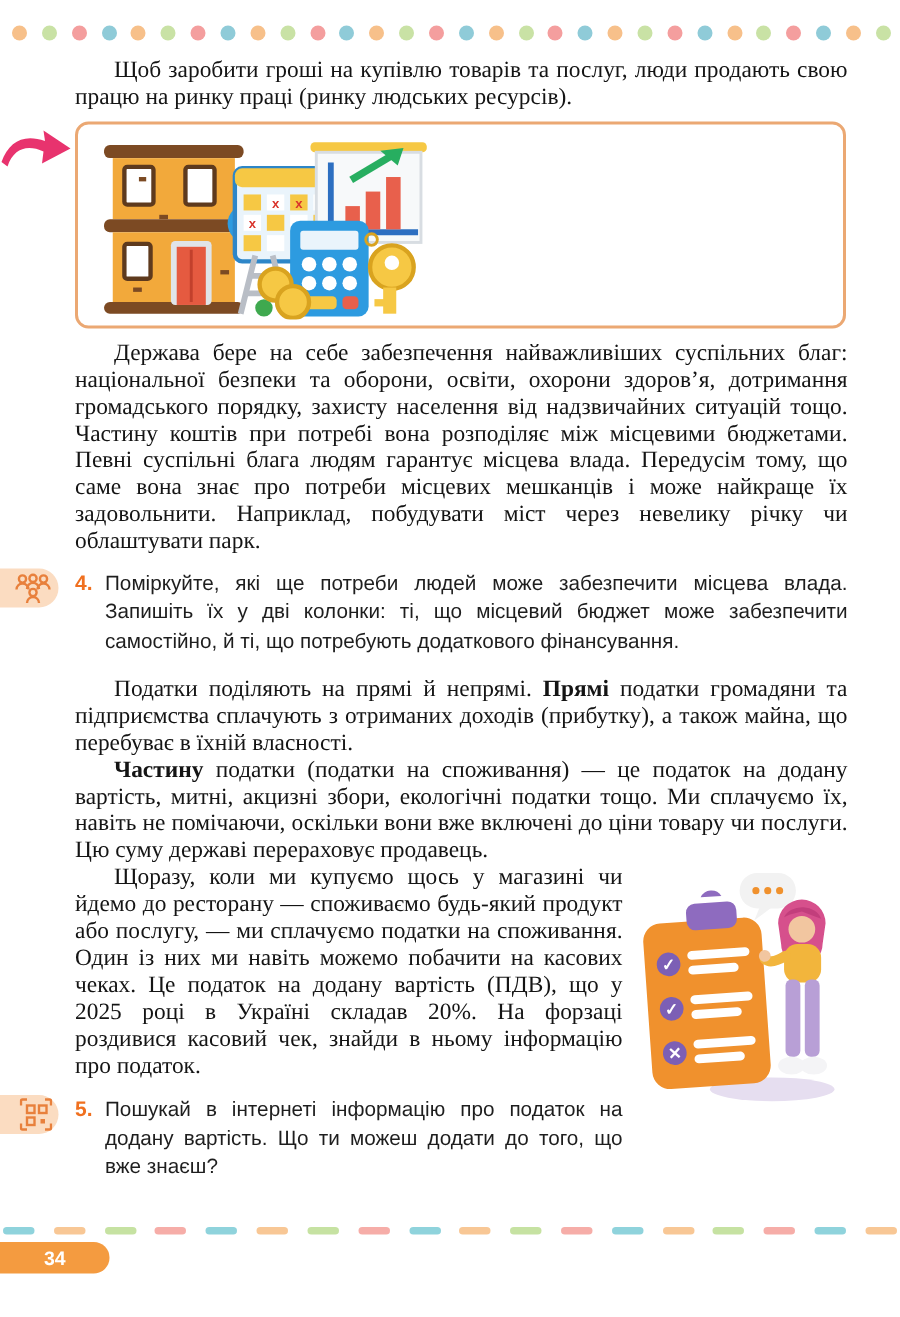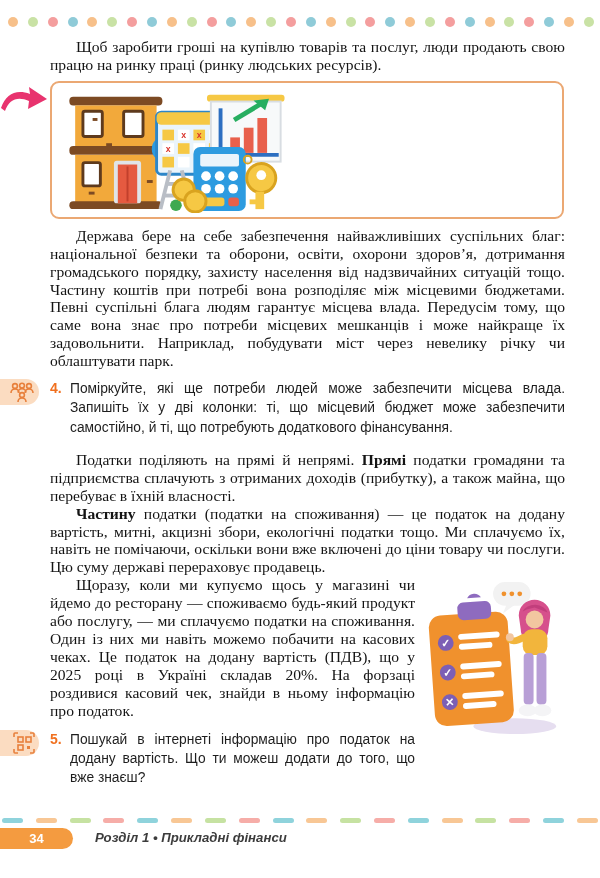--- a/index.html
+++ b/index.html
@@ -277,16 +277,15 @@
       <span class="dash" style="background: rgb(198, 226, 162);"></span>
       <span class="dash" style="background: rgb(246, 173, 168);"></span>
       <span class="dash" style="background: rgb(143, 211, 220);"></span>
       <span class="dash" style="background: rgb(248, 199, 149);"></span>
     </div>
 
   <div class="footer">
     <div class="page-pill">
         <span>34</span>
       </div>
-    <div class="chapter">Розділ 1 • Прикладні фінанси</div>
   </div>
 
 </div>
 
 </body></html>

